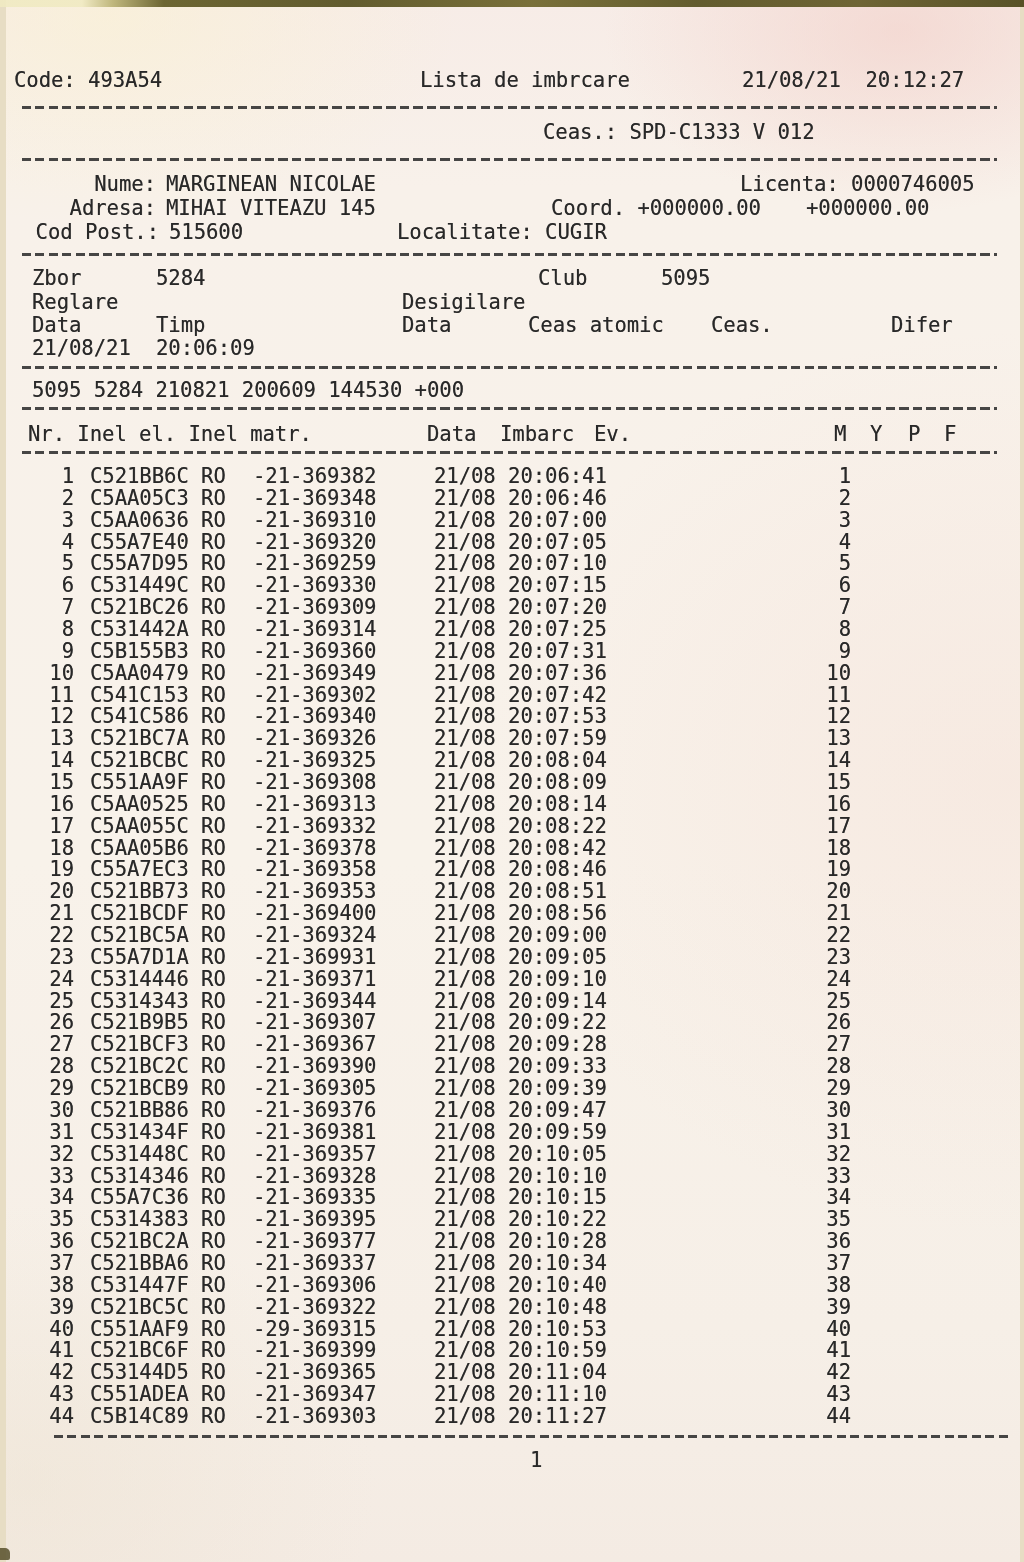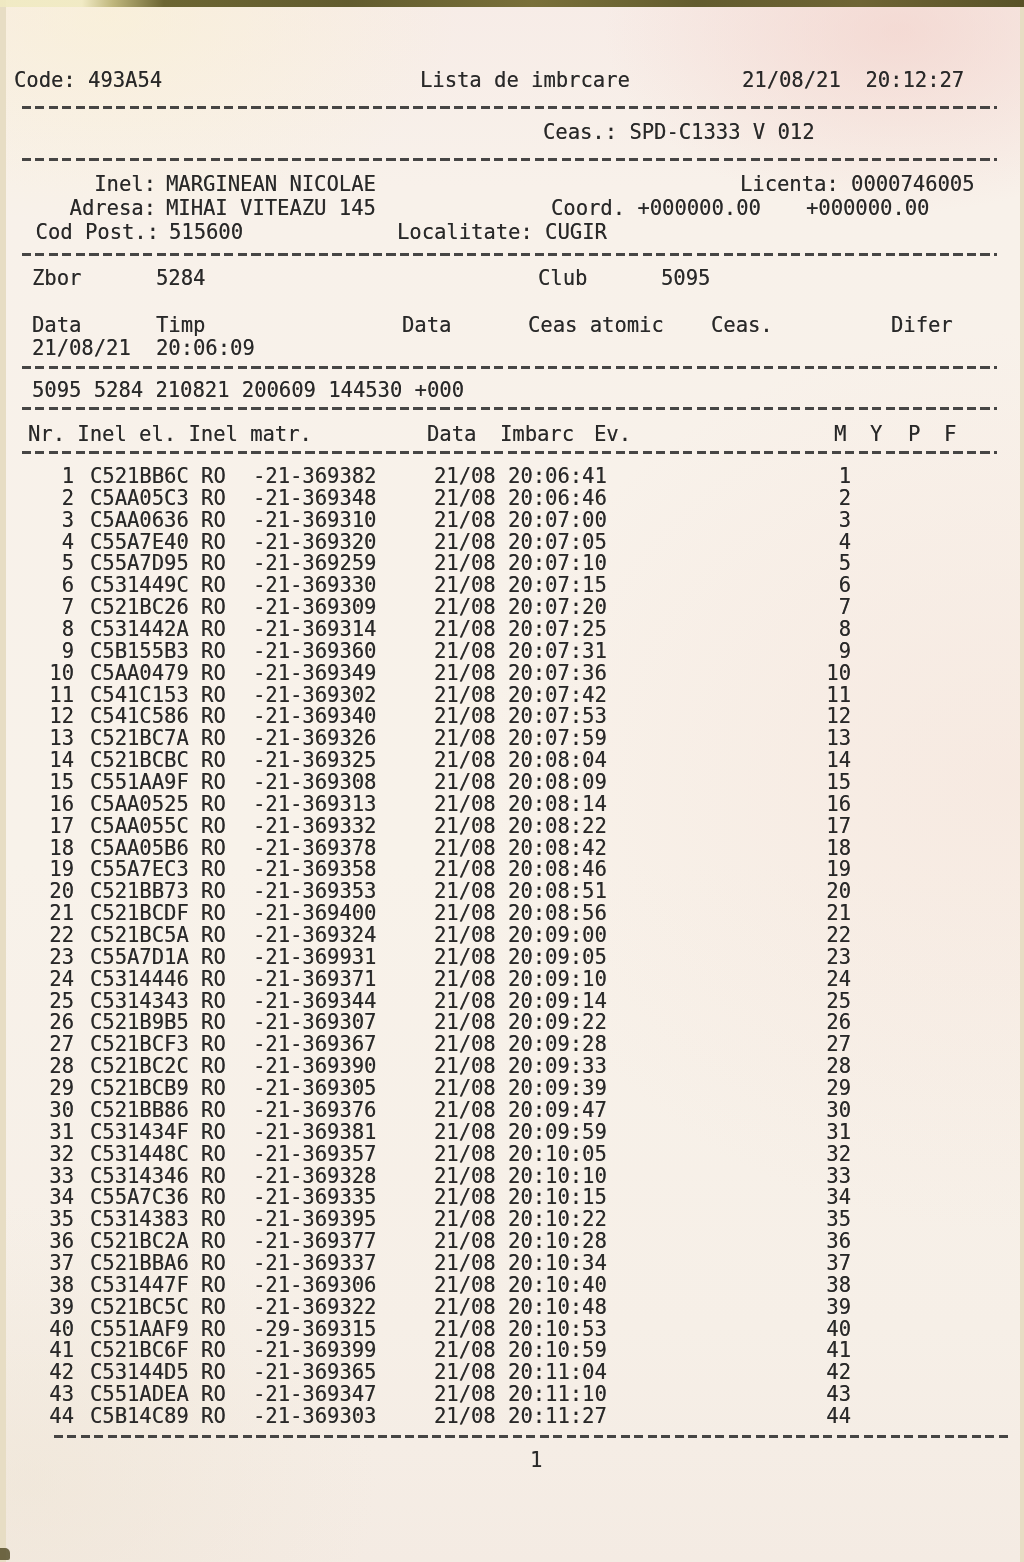--- a/index.html
+++ b/index.html
@@ -68,21 +68,21 @@
       <span style="left:736px">21/08/21  20:12:27</span>
     </div>
     <div class="sep" style="top:106px"></div>
 
     <div class="line" style="top:122px">
       <span style="left:537px">Ceas.: SPD-C1333 V 012</span>
     </div>
     <div class="sep" style="top:158px"></div>
 
     <div class="line" style="top:174px">
-      <span class="owner-label">Inel:</span>
+      <span class="owner-label">Nume:</span>
       <span style="left:160px">MARGINEAN NICOLAE</span>
       <span style="left:734px">Licenta: 0000746005</span>
     </div>
     <div class="line" style="top:198px">
       <span class="owner-label">Adresa:</span>
       <span style="left:160px">MIHAI VITEAZU 145</span>
       <span style="left:545px">Coord. +000000.00</span>
       <span style="left:800px">+000000.00</span>
     </div>
     <div class="line" style="top:222px">
@@ -90,20 +90,24 @@
       <span style="left:163px">515600</span>
       <span style="left:391px">Localitate: CUGIR</span>
     </div>
     <div class="sep" style="top:253px"></div>
 
     <div class="line" style="top:268px">
       <span style="left:26px">Zbor</span>
       <span style="left:150px">5284</span>
       <span style="left:532px">Club</span>
       <span style="left:655px">5095</span>
+    </div>
+    <div class="line" style="top:292px">
+      <span style="left:26px">Reglare</span>
+      <span style="left:396px">Desigilare</span>
     </div>
     <div class="line" style="top:315px">
       <span style="left:26px">Data</span>
       <span style="left:150px">Timp</span>
       <span style="left:396px">Data</span>
       <span style="left:522px">Ceas atomic</span>
       <span style="left:705px">Ceas.</span>
       <span style="left:885px">Difer</span>
     </div>
     <div class="line" style="top:338px">

